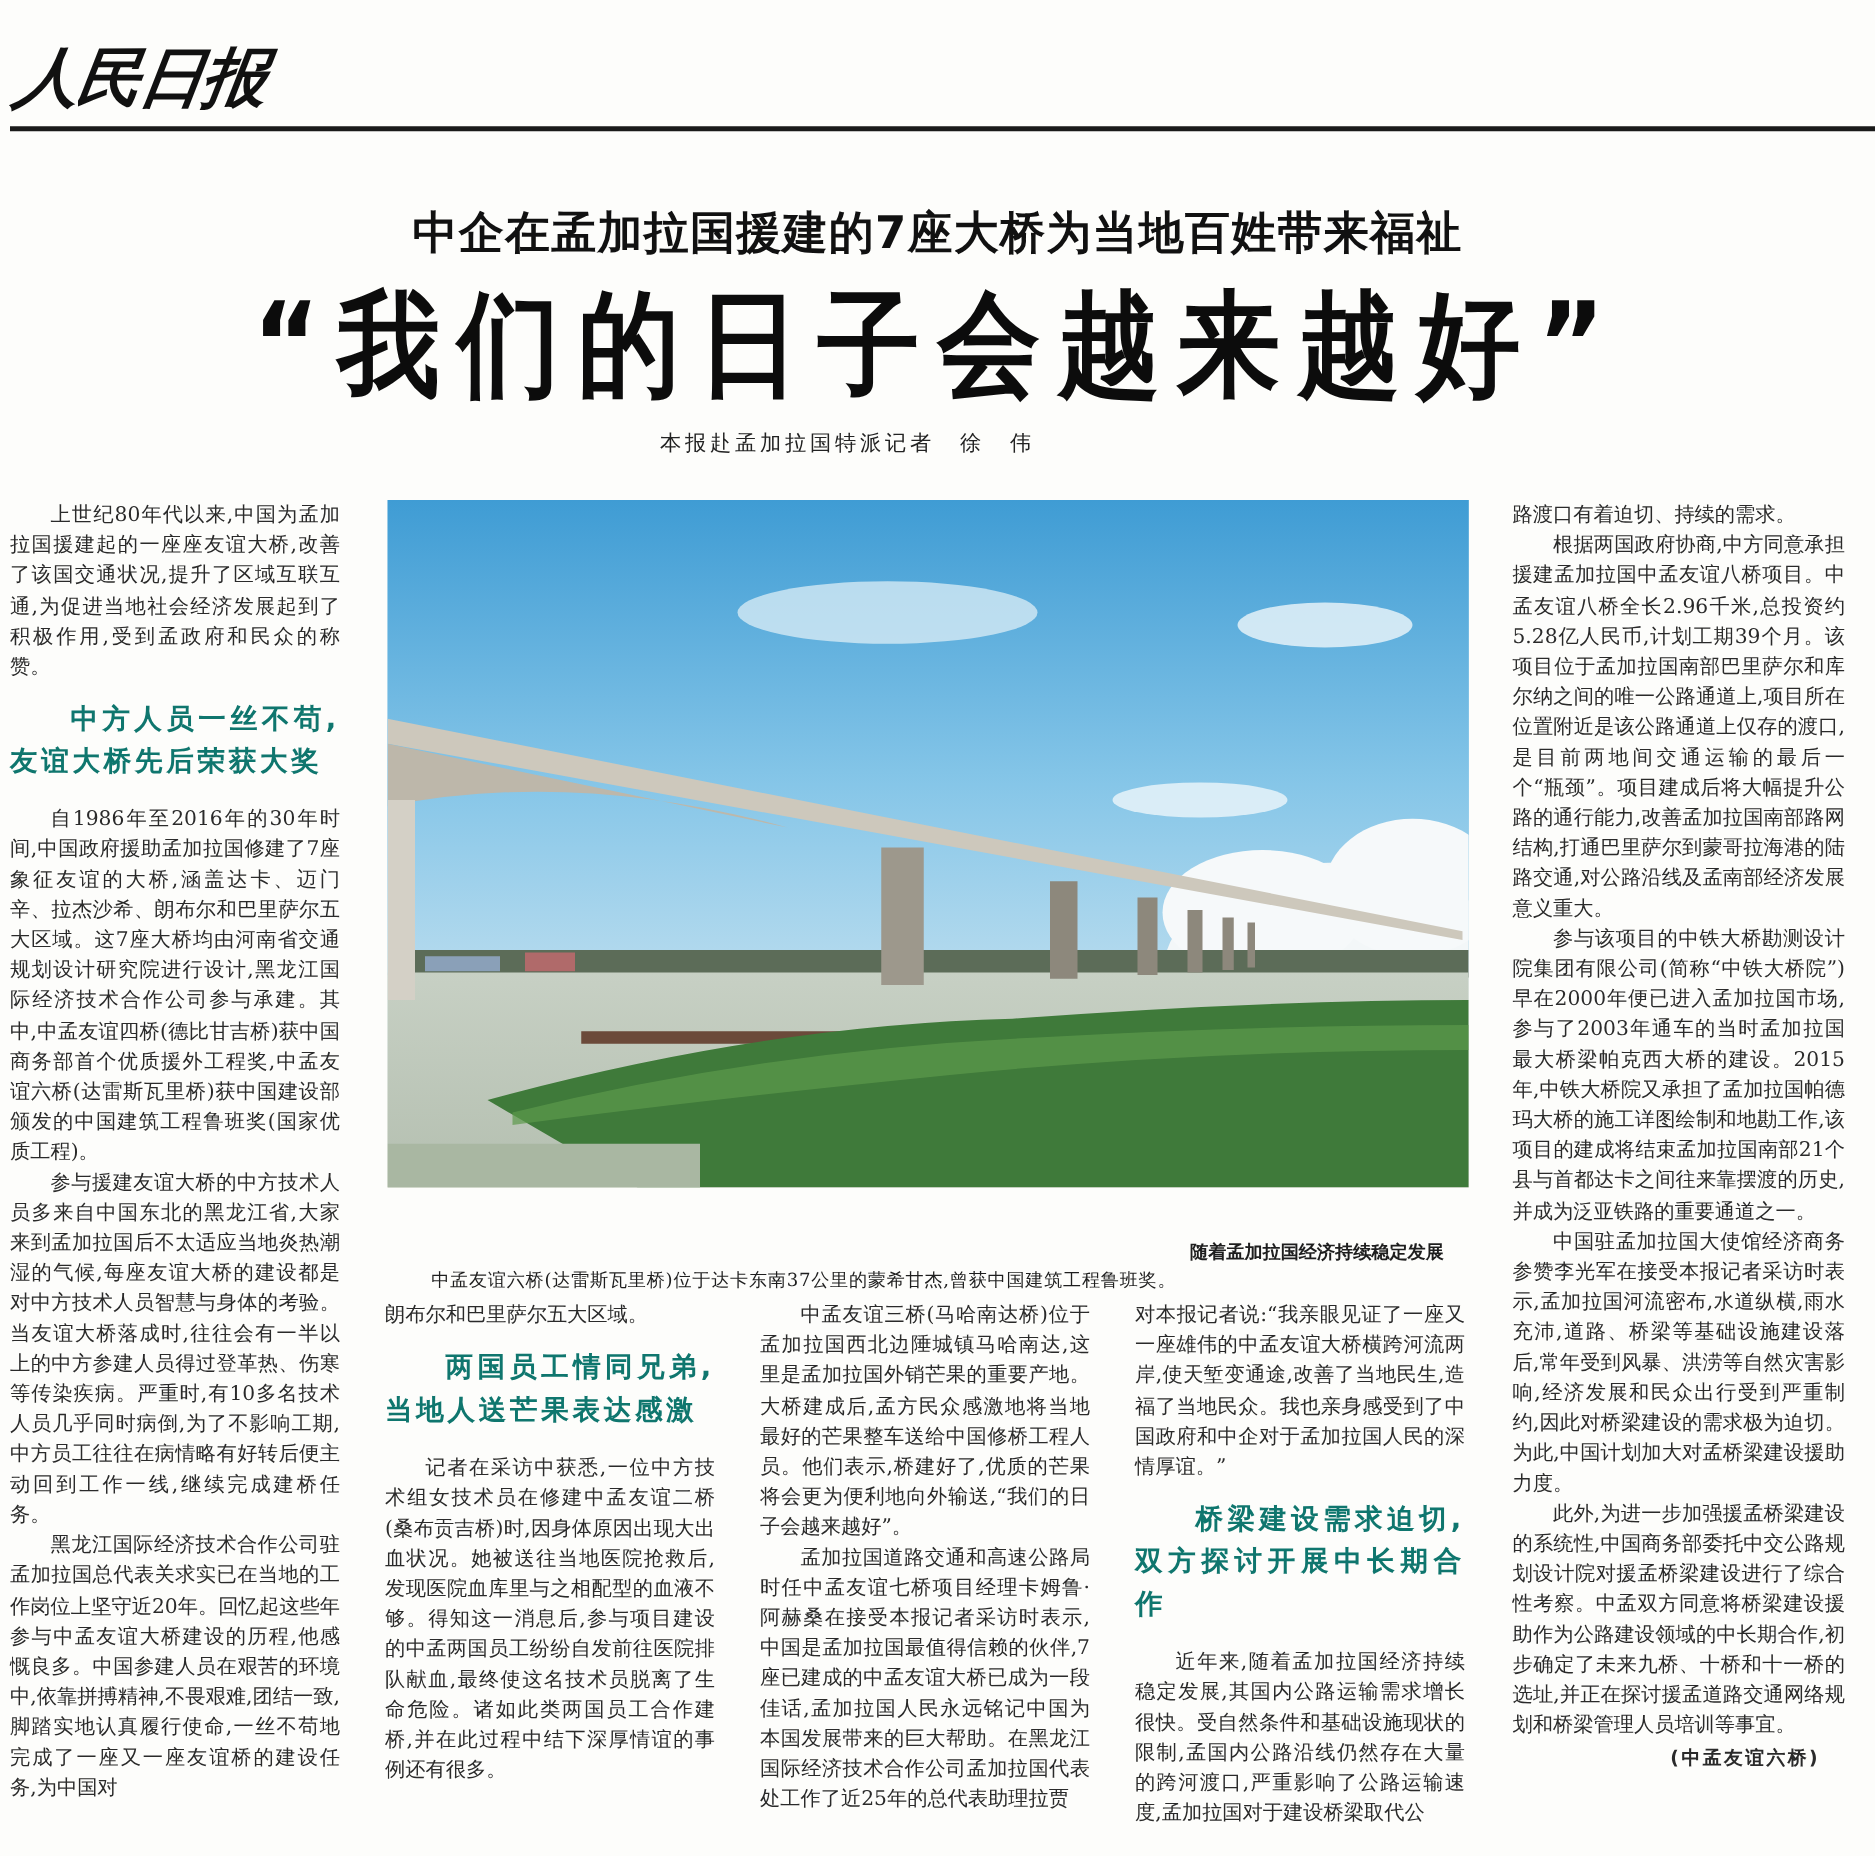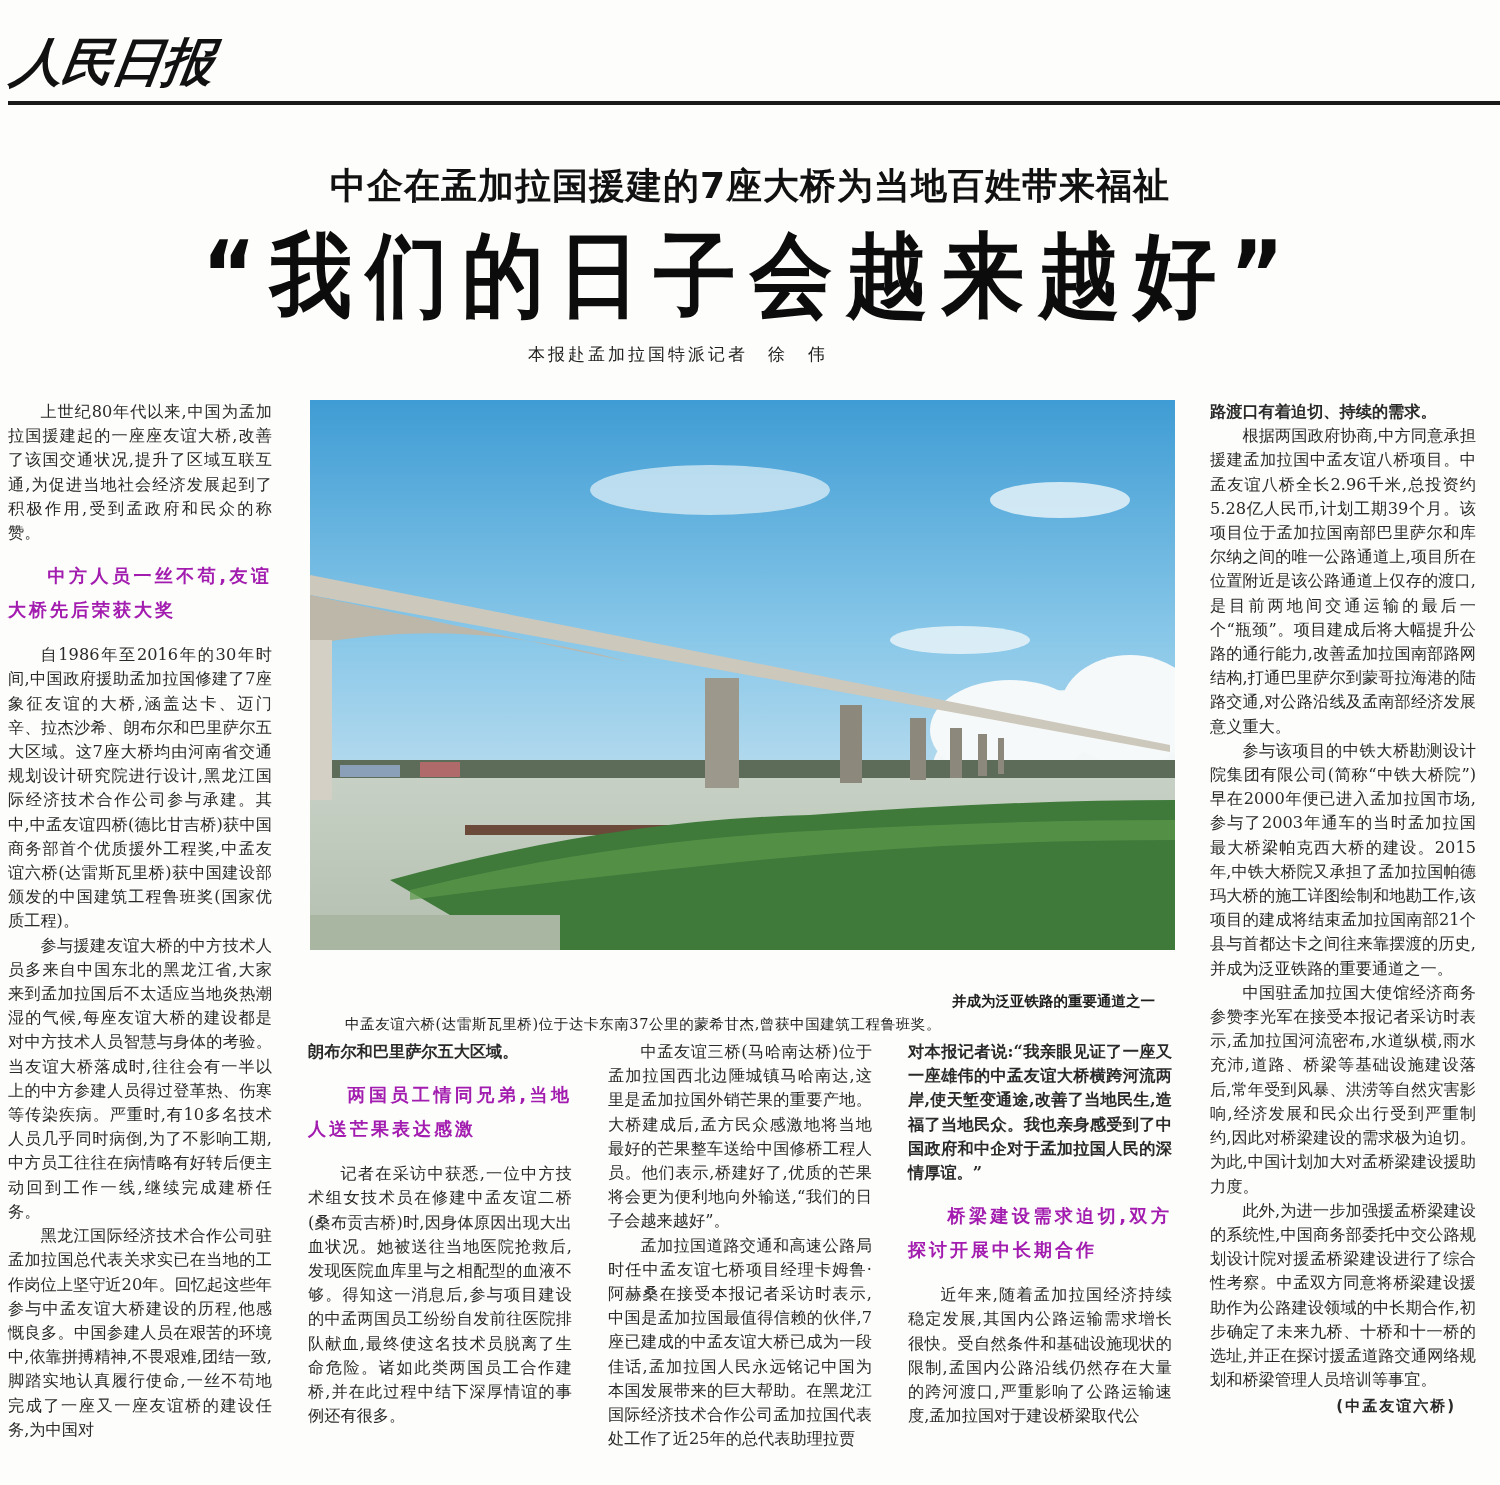--- a/index.html
+++ b/index.html
@@ -4,22 +4,22 @@
 <style>
   html, body { margin:0; padding:0; }
   body { width:1500px; height:1485px; background:#fdfdfb; position:relative; overflow:hidden; font-family:"DejaVu Serif", serif; color:#222; }
   .masthead { position:absolute; left:12px; top:28px; font-family:"DejaVu Serif", serif; font-size:52px; font-weight:bold; font-style:italic; letter-spacing:-2px; color:#111; transform:skewX(-8deg); }
   .rule { position:absolute; left:8px; right:0; top:101px; height:4px; background:#1a1a1a; }
   .kicker { position:absolute; left:0; width:1500px; top:162px; text-align:center; font-family:"DejaVu Sans", sans-serif; font-weight:bold; font-size:36px; letter-spacing:1px; color:#111; }
   .headline { position:absolute; left:0; width:1500px; top:222px; text-align:center; font-family:"DejaVu Sans", sans-serif; font-weight:bold; font-size:82px; letter-spacing:14px; color:#0c0c0c; transform:scaleY(1.12); }
   .byline { position:absolute; left:0; width:1356px; top:343px; text-align:center; font-size:17px; letter-spacing:3px; color:#222; }
   .col { position:absolute; font-size:16.2px; line-height:24.2px; text-align:justify; color:#2a2a2a; }
   .col p { margin:0; text-indent:2em; }
-  .col p.cont { text-indent:0;font-weight:bold; }
-  .col h3 { margin:14px 0 16px 0; font-family:"DejaVu Sans", sans-serif; font-weight:bold; font-size:18px; line-height:34px; letter-spacing:3px; text-indent:2.2em; color:#a21caf; }
+  .col p.cont { text-indent:0; }
+  .col h3 { margin:14px 0 16px 0; font-family:"DejaVu Sans", sans-serif; font-weight:bold; font-size:22px; line-height:34px; letter-spacing:3px; text-indent:2.2em; color:#0f766e; }
   .c1 { left:8px; top:400px; width:264px; }
   .c2 { left:308px; top:1040px; width:264px; }
   .c3 { left:608px; top:1040px; width:264px; }
   .c4 { left:908px; top:1040px; width:264px; }
   .c5 { left:1210px; top:400px; width:266px; }
   .sig { text-align:right; font-family:"DejaVu Sans", sans-serif; font-weight:bold; font-size:15px; letter-spacing:2px; margin-right:20px; margin-top:2px; }
   .photo { position:absolute; left:310px; top:400px; width:865px; height:550px; overflow:hidden; background:linear-gradient(180deg,#4fa6d8 0%,#76c0e6 45%,#a6d4ea 62%,#c6d6cf 70%,#b9c3b2 100%); }
   .caption { position:absolute; left:345px; top:970px; font-size:14.5px; letter-spacing:0.6px; color:#1e1e1e;margin-top:45px; }
   .credit { position:absolute; right:345px; top:992px; font-family:"DejaVu Sans", sans-serif; font-weight:bold; font-size:14.5px; color:#1e1e1e; }
 </style>
@@ -82,21 +82,21 @@
     <rect x="688" y="338" width="6" height="36" fill="#8d887c"></rect>
 
     <rect x="155" y="425" width="250" height="10" fill="#6b4a3a"></rect>
 
     <path d="M80 480 Q300 420 500 415 Q700 400 865 400 L865 550 L200 550 Z" fill="#3f7a3a"></path>
     <path d="M100 490 Q300 440 520 430 Q700 420 865 420 L865 440 Q650 440 450 460 Q250 480 100 500 Z" fill="#5c9a4c" opacity="0.7"></path>
     <rect x="0" y="515" width="250" height="35" fill="#a9b7a2"></rect>
   </svg>
 </div>
 <div class="caption">中孟友谊六桥(达雷斯瓦里桥)位于达卡东南37公里的蒙希甘杰,曾获中国建筑工程鲁班奖。</div>
-<div class="credit">并成为泛亚铁路的重要通道之一</div>
+<div class="credit">随着孟加拉国经济持续稳定发展</div>
 
 <div class="col c2">
   <p class="cont">朗布尔和巴里萨尔五大区域。</p>
   <h3>两国员工情同兄弟,当地人送芒果表达感激</h3>
   <p>记者在采访中获悉,一位中方技术组女技术员在修建中孟友谊二桥(桑布贡吉桥)时,因身体原因出现大出血状况。她被送往当地医院抢救后,发现医院血库里与之相配型的血液不够。得知这一消息后,参与项目建设的中孟两国员工纷纷自发前往医院排队献血,最终使这名技术员脱离了生命危险。诸如此类两国员工合作建桥,并在此过程中结下深厚情谊的事例还有很多。</p>
 </div>
 
 <div class="col c3">
   <p>中孟友谊三桥(马哈南达桥)位于孟加拉国西北边陲城镇马哈南达,这里是孟加拉国外销芒果的重要产地。大桥建成后,孟方民众感激地将当地最好的芒果整车送给中国修桥工程人员。他们表示,桥建好了,优质的芒果将会更为便利地向外输送,“我们的日子会越来越好”。</p>
   <p>孟加拉国道路交通和高速公路局时任中孟友谊七桥项目经理卡姆鲁·阿赫桑在接受本报记者采访时表示,中国是孟加拉国最值得信赖的伙伴,7座已建成的中孟友谊大桥已成为一段佳话,孟加拉国人民永远铭记中国为本国发展带来的巨大帮助。在黑龙江国际经济技术合作公司孟加拉国代表处工作了近25年的总代表助理拉贾</p>

